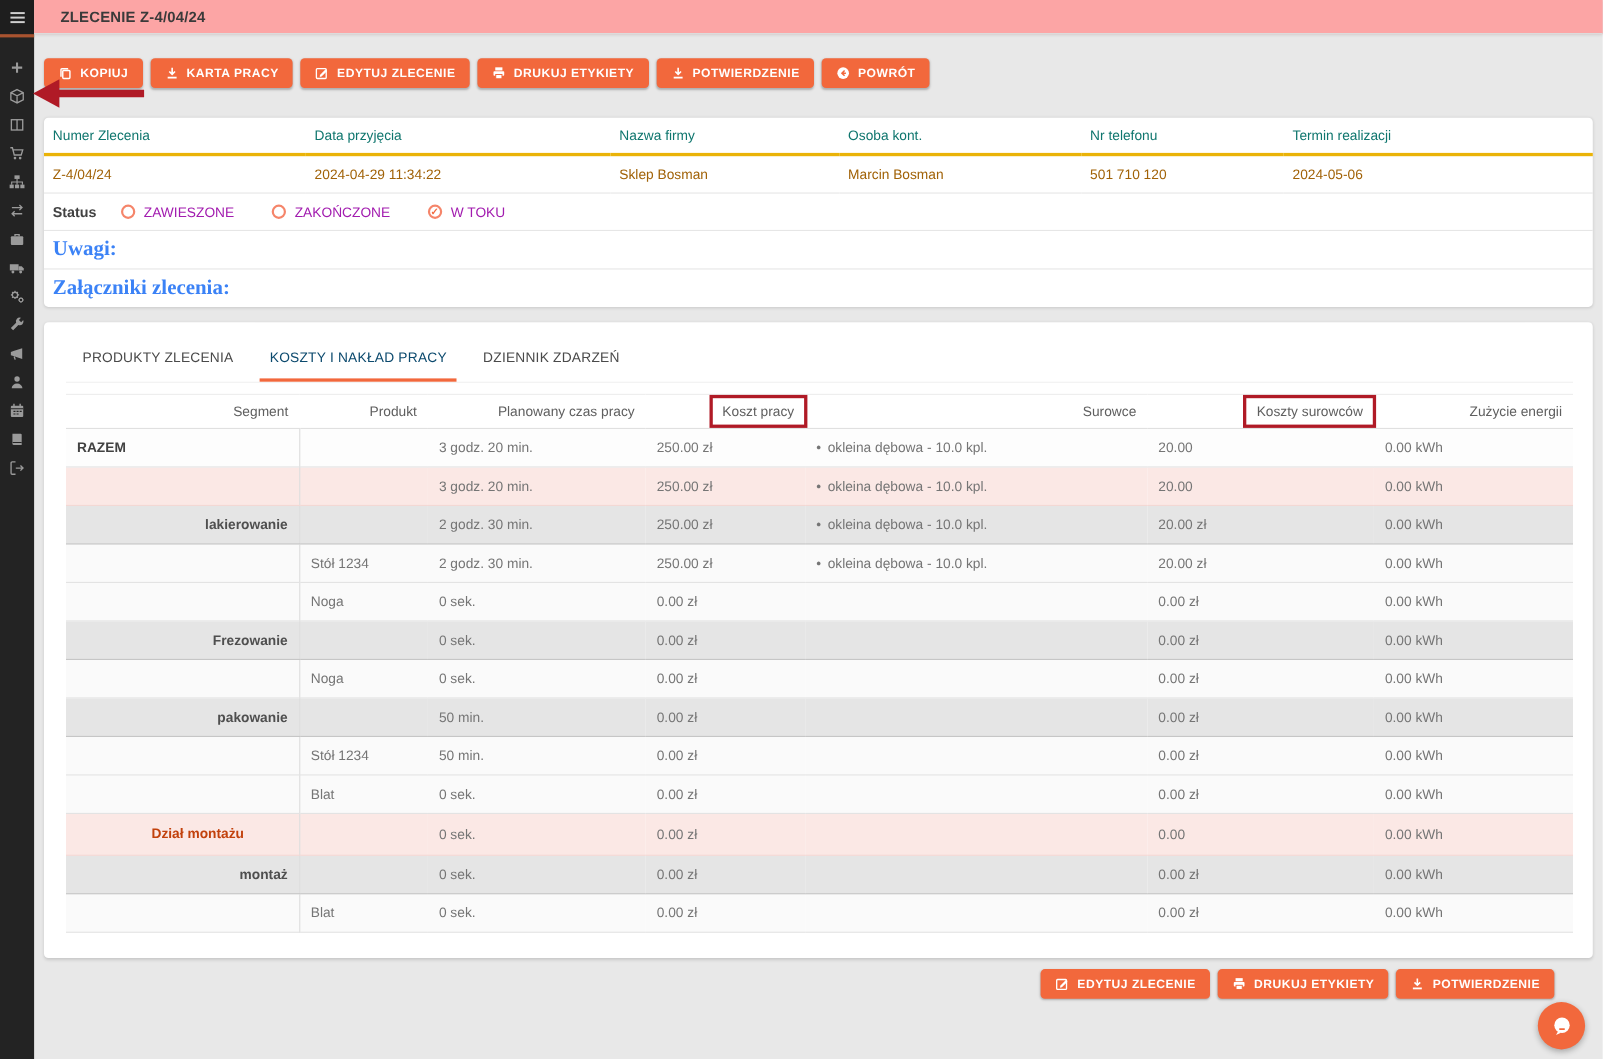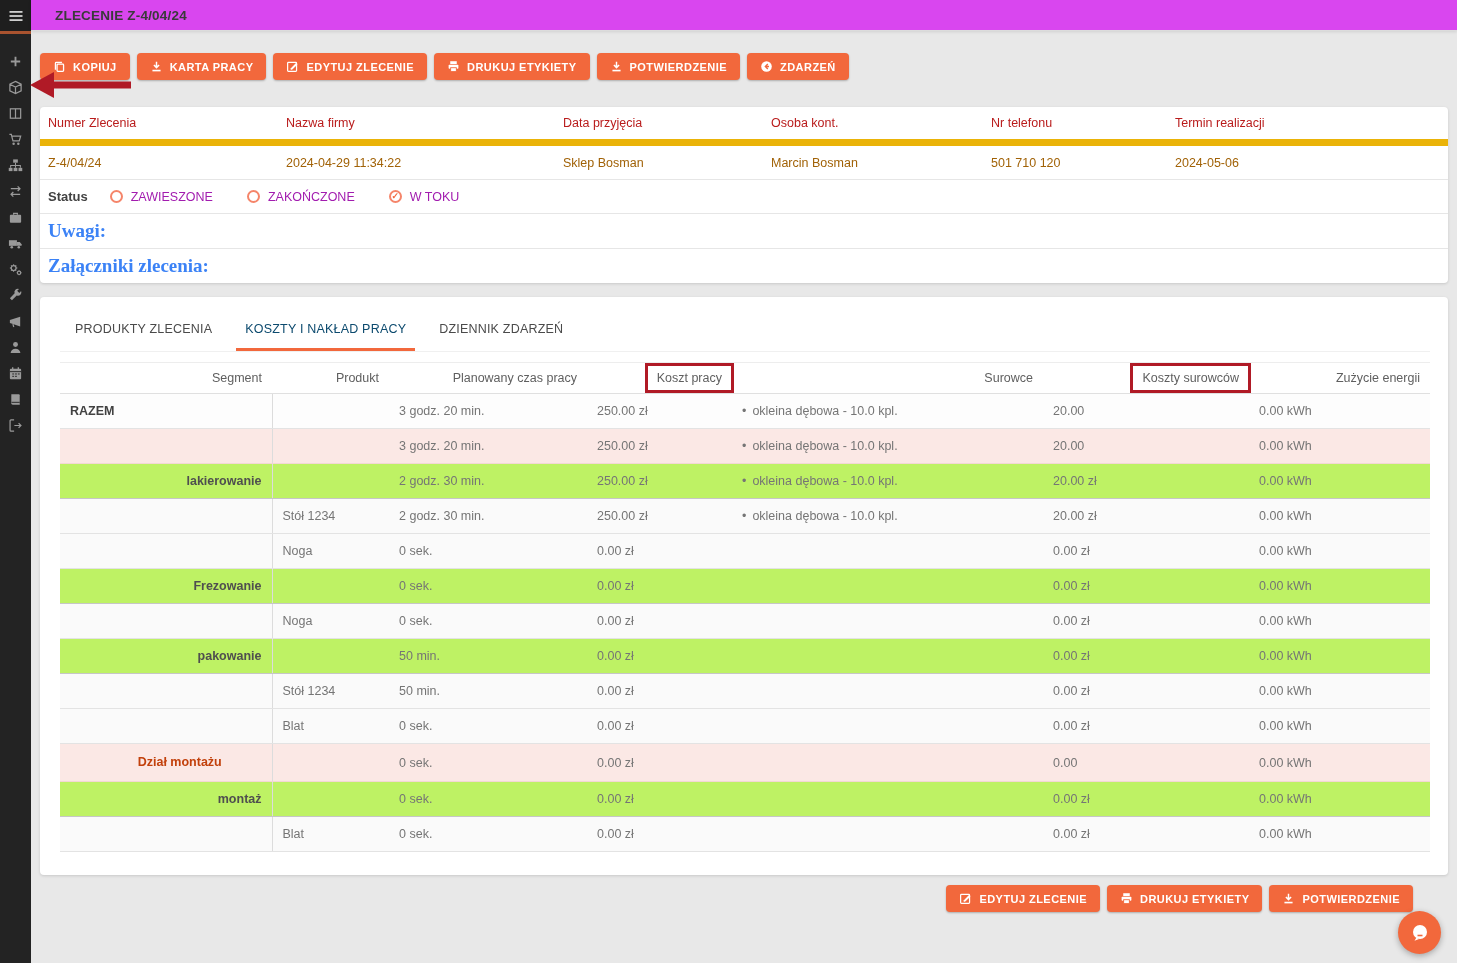--- a/index.html
+++ b/index.html
@@ -5,41 +5,41 @@
   html,body{margin:0;padding:0;}
   body{
     width:1457px;height:963px;overflow:hidden;position:relative;
     background:#e8e8e8;
     font-family:"Liberation Sans", sans-serif;
     -webkit-font-smoothing:antialiased;
   }
   
   .topbar{position:absolute;top:0;left:0;right:0;height:31px;display:flex;z-index:30;}
   .menu-corner{width:31px;height:31px;background:#1e1e1e;display:flex;align-items:center;justify-content:center;cursor:pointer;}
-  .titlebar{flex:1;background:#d946ef;border-bottom:1px solid #dcdcdc;box-shadow:0 1px 3px rgba(0,0,0,.10);display:flex;align-items:center;padding-left:24px;}
+  .titlebar{flex:1;background:#fca5a5;border-bottom:1px solid #dcdcdc;box-shadow:0 1px 3px rgba(0,0,0,.10);display:flex;align-items:center;padding-left:24px;}
   .titlebar .title{font-size:13.5px;font-weight:bold;color:#3a3a3a;letter-spacing:.2px;}
   
   .sidebar{position:absolute;top:31px;left:0;bottom:0;width:31px;background:#232323;z-index:20;}
   .sidebar .accent-line{height:3px;background:#a9532f;}
   .side-items{display:flex;flex-direction:column;align-items:center;margin-top:14px;}
   .side-item{width:31px;height:26px;display:flex;align-items:center;justify-content:center;cursor:pointer;}
   .side-item svg{display:block;}
   
   .content{position:absolute;left:31px;top:31px;right:0;bottom:0;padding:0 9px;box-sizing:border-box;}
   .toolbar-row{display:flex;justify-content:flex-start;gap:7px;margin-top:22px;height:27px;}
   .btn{display:inline-flex;align-items:center;gap:7px;height:27px;padding:0 13px;background:#f2683c;border:none;border-radius:4px;
        color:#fff;font-family:"Liberation Sans",sans-serif;font-size:11px;font-weight:bold;letter-spacing:.45px;cursor:pointer;
        box-shadow:0 1px 2px rgba(0,0,0,.25);white-space:nowrap;}
   .btn svg{flex:0 0 auto;}
   
   .card{background:#fff;border-radius:4px;box-shadow:0 1px 3px rgba(0,0,0,.14);}
   .info-card{margin-top:27px;}
   .info-grid{display:grid;grid-template-columns:238px 277px 208px 220px 184px 1fr;}
   .info-grid > div{padding:0 0 0 8px;display:flex;align-items:center;}
-  .info-labels > div{height:32px;font-size:12.5px;color:#b91c1c;border-bottom:7px solid #eab308;}
+  .info-labels > div{height:32px;font-size:12.5px;color:#0f766e;border-bottom:3px solid #eab308;}
   .info-values > div{height:33px;font-size:12.5px;color:#a16207;border-bottom:1px solid #e6e6e6;}
   .status-row{display:flex;align-items:center;height:33px;border-bottom:1px solid #e6e6e6;padding-left:8px;}
   .status-title{font-size:13px;font-weight:bold;color:#424242;margin-right:22px;}
   .status-option{display:flex;align-items:center;gap:8px;margin-right:34px;cursor:pointer;}
   .status-radio{width:13px;height:13px;border:2px solid #f5856a;border-radius:50%;box-sizing:border-box;
                 display:flex;align-items:center;justify-content:center;font-size:9px;color:#f2683c;line-height:1;}
   .status-option .check{display:none;}
   .status-option.checked .check{display:block;font-weight:bold;}
   .status-option .status-label{font-size:12.5px;color:#a21caf;}
   .plain-row{height:34px;display:flex;align-items:center;padding-left:8px;font-size:19px;font-weight:bold;color:#3b82f6;font-family:Liberation Serif, serif;}
@@ -54,21 +54,21 @@
   .cost-table col.c1{width:212px;} .cost-table col.c2{width:117px;} .cost-table col.c3{width:198px;}
   .cost-table col.c4{width:145px;} .cost-table col.c5{width:311px;} .cost-table col.c6{width:206px;}
   .cost-table th{font-size:12.5px;font-weight:normal;color:#5f5f5f;text-align:right;padding:8px 10px;border-bottom:1px solid #e0e0e0;border-top:1px solid #ededed;}
   .cost-table td{font-size:12.5px;color:#757575;padding:10px 10px;border-bottom:1px solid #e3e3e3;vertical-align:middle;}
   .cost-table td.c-seg{border-right:1px solid #dcdcdc;}
   tr.row-total td{background:#fdfdfd;}
   tr.row-total .seg-label{font-weight:bold;color:#424242;}
   tr.row-dept td{background:#fbe8e5;border-bottom-color:#f3d8d4;}
   tr.row-dept td.c-seg{text-align:center;}
   tr.row-dept .seg-label{font-weight:bold;color:#c2410c;display:inline-block;max-width:92px;line-height:17px;margin-left:28px;}
-  tr.row-sub td{background:#bef264;border-bottom-color:#c6c6c6;margin-top:12px;}
+  tr.row-sub td{background:#e5e5e5;border-bottom-color:#c6c6c6;margin-top:12px;}
   tr.row-sub td.c-seg{text-align:right;}
   tr.row-sub .seg-label{font-weight:bold;color:#4f4f4f;}
   tr.row-product td{background:#fafafa;}
   .bullet{margin-right:6px;}
   
   .hl-wrap{position:relative;display:inline-block;}
   .hl-wrap .hl-box{position:absolute;left:-12px;right:-12px;top:-8px;bottom:-8px;border:3px solid #b01a26;pointer-events:none;}
   
   .footer-row{display:flex;justify-content:flex-end;gap:7px;margin-top:10px;padding-right:35px;}
   
@@ -236,29 +236,29 @@
           <path d="M8 2v7M4.8 6.2L8 9.4l3.2-3.2" stroke="#fff" stroke-width="1.8" fill="none"></path>
           <rect x="3" y="12" width="10" height="2" fill="#fff"></rect>
         </svg>
       <span>POTWIERDZENIE</span>
     </button>
     <button class="btn">
       <svg width="13" height="13" viewBox="0 0 16 16">
           <circle cx="8" cy="8" r="6.5" fill="#fff"></circle>
           <path d="M9.6 5L6.6 8l3 3M6.6 8h4.5" stroke="#f2683c" stroke-width="1.7" fill="none"></path>
         </svg>
-      <span>ZDARZEŃ</span>
+      <span>POWRÓT</span>
     </button>
   </div>
 
   <div class="card info-card">
     <div class="info-grid info-labels">
       <div>Numer Zlecenia</div>
+      <div>Data przyjęcia</div>
       <div>Nazwa firmy</div>
-      <div>Data przyjęcia</div>
       <div>Osoba kont.</div>
       <div>Nr telefonu</div>
       <div>Termin realizacji</div>
     </div>
     <div class="info-grid info-values">
       <div>Z-4/04/24</div>
       <div>2024-04-29 11:34:22</div>
       <div>Sklep Bosman</div>
       <div>Marcin Bosman</div>
       <div>501 710 120</div>

